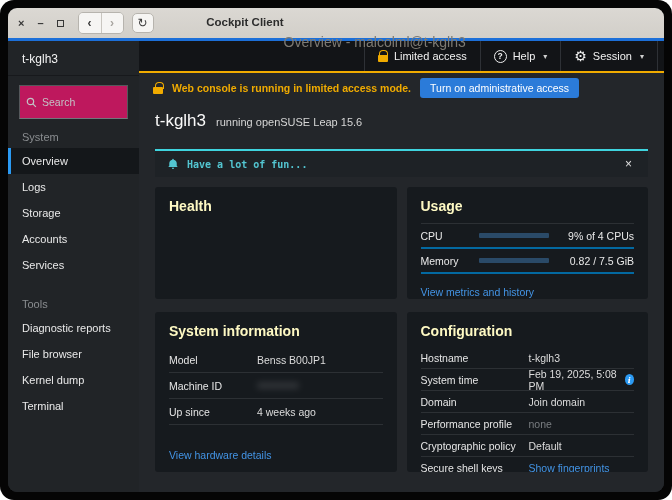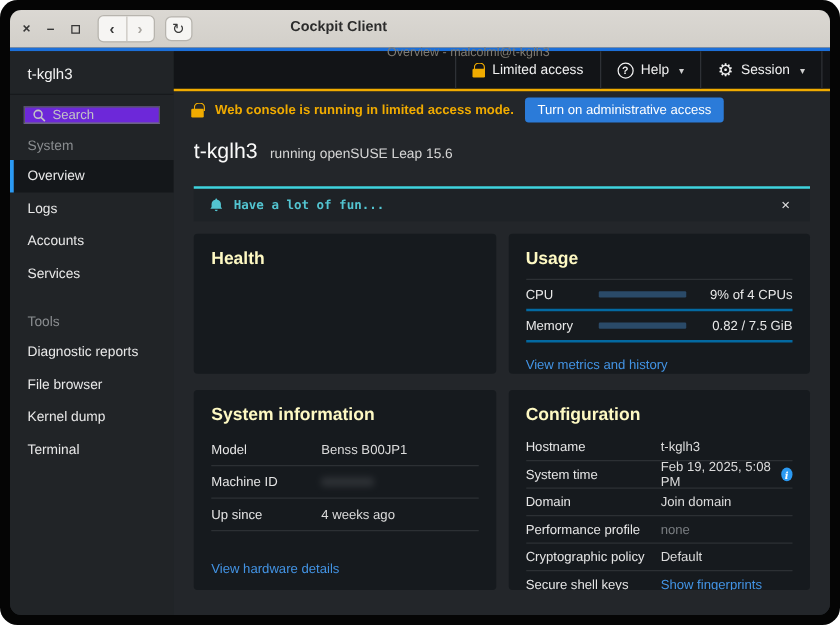--- a/index.html
+++ b/index.html
@@ -12,30 +12,30 @@
   .titlebar { position:relative; height:30px; flex:0 0 30px; background:linear-gradient(#dbd8d3,#d2cfc9); display:flex; align-items:center; padding:0 10px; }
   .winctl { display:flex; align-items:center; gap:13px; color:#363636; }
   .winctl .glyph { font-size:11px; font-weight:bold; line-height:1; cursor:default; }
   .maxbox { width:7px; height:7px; border:1.5px solid #363636; display:inline-block; }
   .navgroup { display:flex; margin-left:14px; border:1px solid #b7b4ae; border-radius:5px; overflow:hidden; }
   .navbtn { width:22px; height:20px; background:#f6f5f3; display:flex; align-items:center; justify-content:center; font-size:12px; font-weight:bold; color:#3a3a3a; }
   .navbtn + .navbtn { border-left:1px solid #c9c6c0; color:#a8a5a0; }
   .refreshbtn { width:22px; height:20px; margin-left:8px; background:#f6f5f3; border:1px solid #b7b4ae; border-radius:5px; display:flex; align-items:center; justify-content:center; font-size:12px; color:#3a3a3a; }
   .titles { position:absolute; left:0; right:0; top:0; bottom:0; display:flex; flex-direction:row; align-items:center; justify-content:center; pointer-events:none; }
   .t-title { font-size:11.5px; font-weight:bold; color:#2c2c2c; line-height:1.15; }
-  .t-sub { font-size:10px; color:#7d7a73; line-height:1.1;margin-top:39px; }
+  .t-sub { font-size:14px; color:#7d7a73; line-height:1.1;margin-top:39px; }
   .accentline { height:3px; flex:0 0 3px; background:#1c6fd8; }
 
   
   .bodyrow { flex:1; display:flex; min-height:0; }
 
   
   .sidebar { width:131px; flex:0 0 131px; background:#212427; display:flex; flex-direction:column; overflow:hidden; }
   .host-header { padding:11px 14px 9px; font-size:12px; color:#f3f3f3; border-bottom:1px solid #17191c; }
-  .search-box { margin:9px 11px 2px; height:14px; background:#6d28d9; border:1px solid #55585b; border-bottom-color:#73767a; display:flex; align-items:center; padding:0 6px; gap:5px; }
+  .search-box { margin:9px 11px 2px; height:34px; background:#be185d; border:1px solid #55585b; border-bottom-color:#73767a; display:flex; align-items:center; padding:0 6px; gap:5px; }
   .search-box svg { flex:0 0 auto; }
   .search-box input { background:transparent; border:none; outline:none; width:100%; color:#d8d8d8; font-size:10.5px; font-family:"Liberation Sans",sans-serif; }
   .search-box input::placeholder { color:#c3c4c6; }
   .navsec-label { padding:10px 14px 5px; font-size:11px; color:#8a8d90; }
   .nav-item { position:relative; padding:7px 14px; font-size:11px; color:#e9e9e9; cursor:pointer; }
   .nav-item.selected { background:#14171a; }
   .nav-item.selected::before { content:""; position:absolute; left:0; top:0; bottom:0; width:3px; background:#2b9af3; }
 
   
   .content { flex:1; display:flex; flex-direction:column; min-width:0; background:#23262a; }
@@ -130,20 +130,21 @@
           <svg width="11" height="11" viewBox="0 0 16 16">
               <circle cx="6.5" cy="6.5" r="4.6" fill="none" stroke="#c3c4c6" stroke-width="1.8"></circle>
               <line x1="10" y1="10" x2="14.4" y2="14.4" stroke="#c3c4c6" stroke-width="1.8"></line>
             </svg>
           <input type="text" placeholder="Search" style="">
         </div>
 
         <div class="navsec-label">System</div>
         <div class="nav-item selected"><span>Overview</span></div>
         <div class="nav-item"><span>Logs</span></div>
+        <div class="nav-item"><span>Storage</span></div>
         <div class="nav-item"><span>Accounts</span></div>
         <div class="nav-item"><span>Services</span></div>
 
         <div class="navsec-label" style="margin-top:10px">Tools</div>
         <div class="nav-item"><span>Diagnostic reports</span></div>
         <div class="nav-item"><span>File browser</span></div>
         <div class="nav-item"><span>Kernel dump</span></div>
         <div class="nav-item"><span>Terminal</span></div>
       </div>
 

